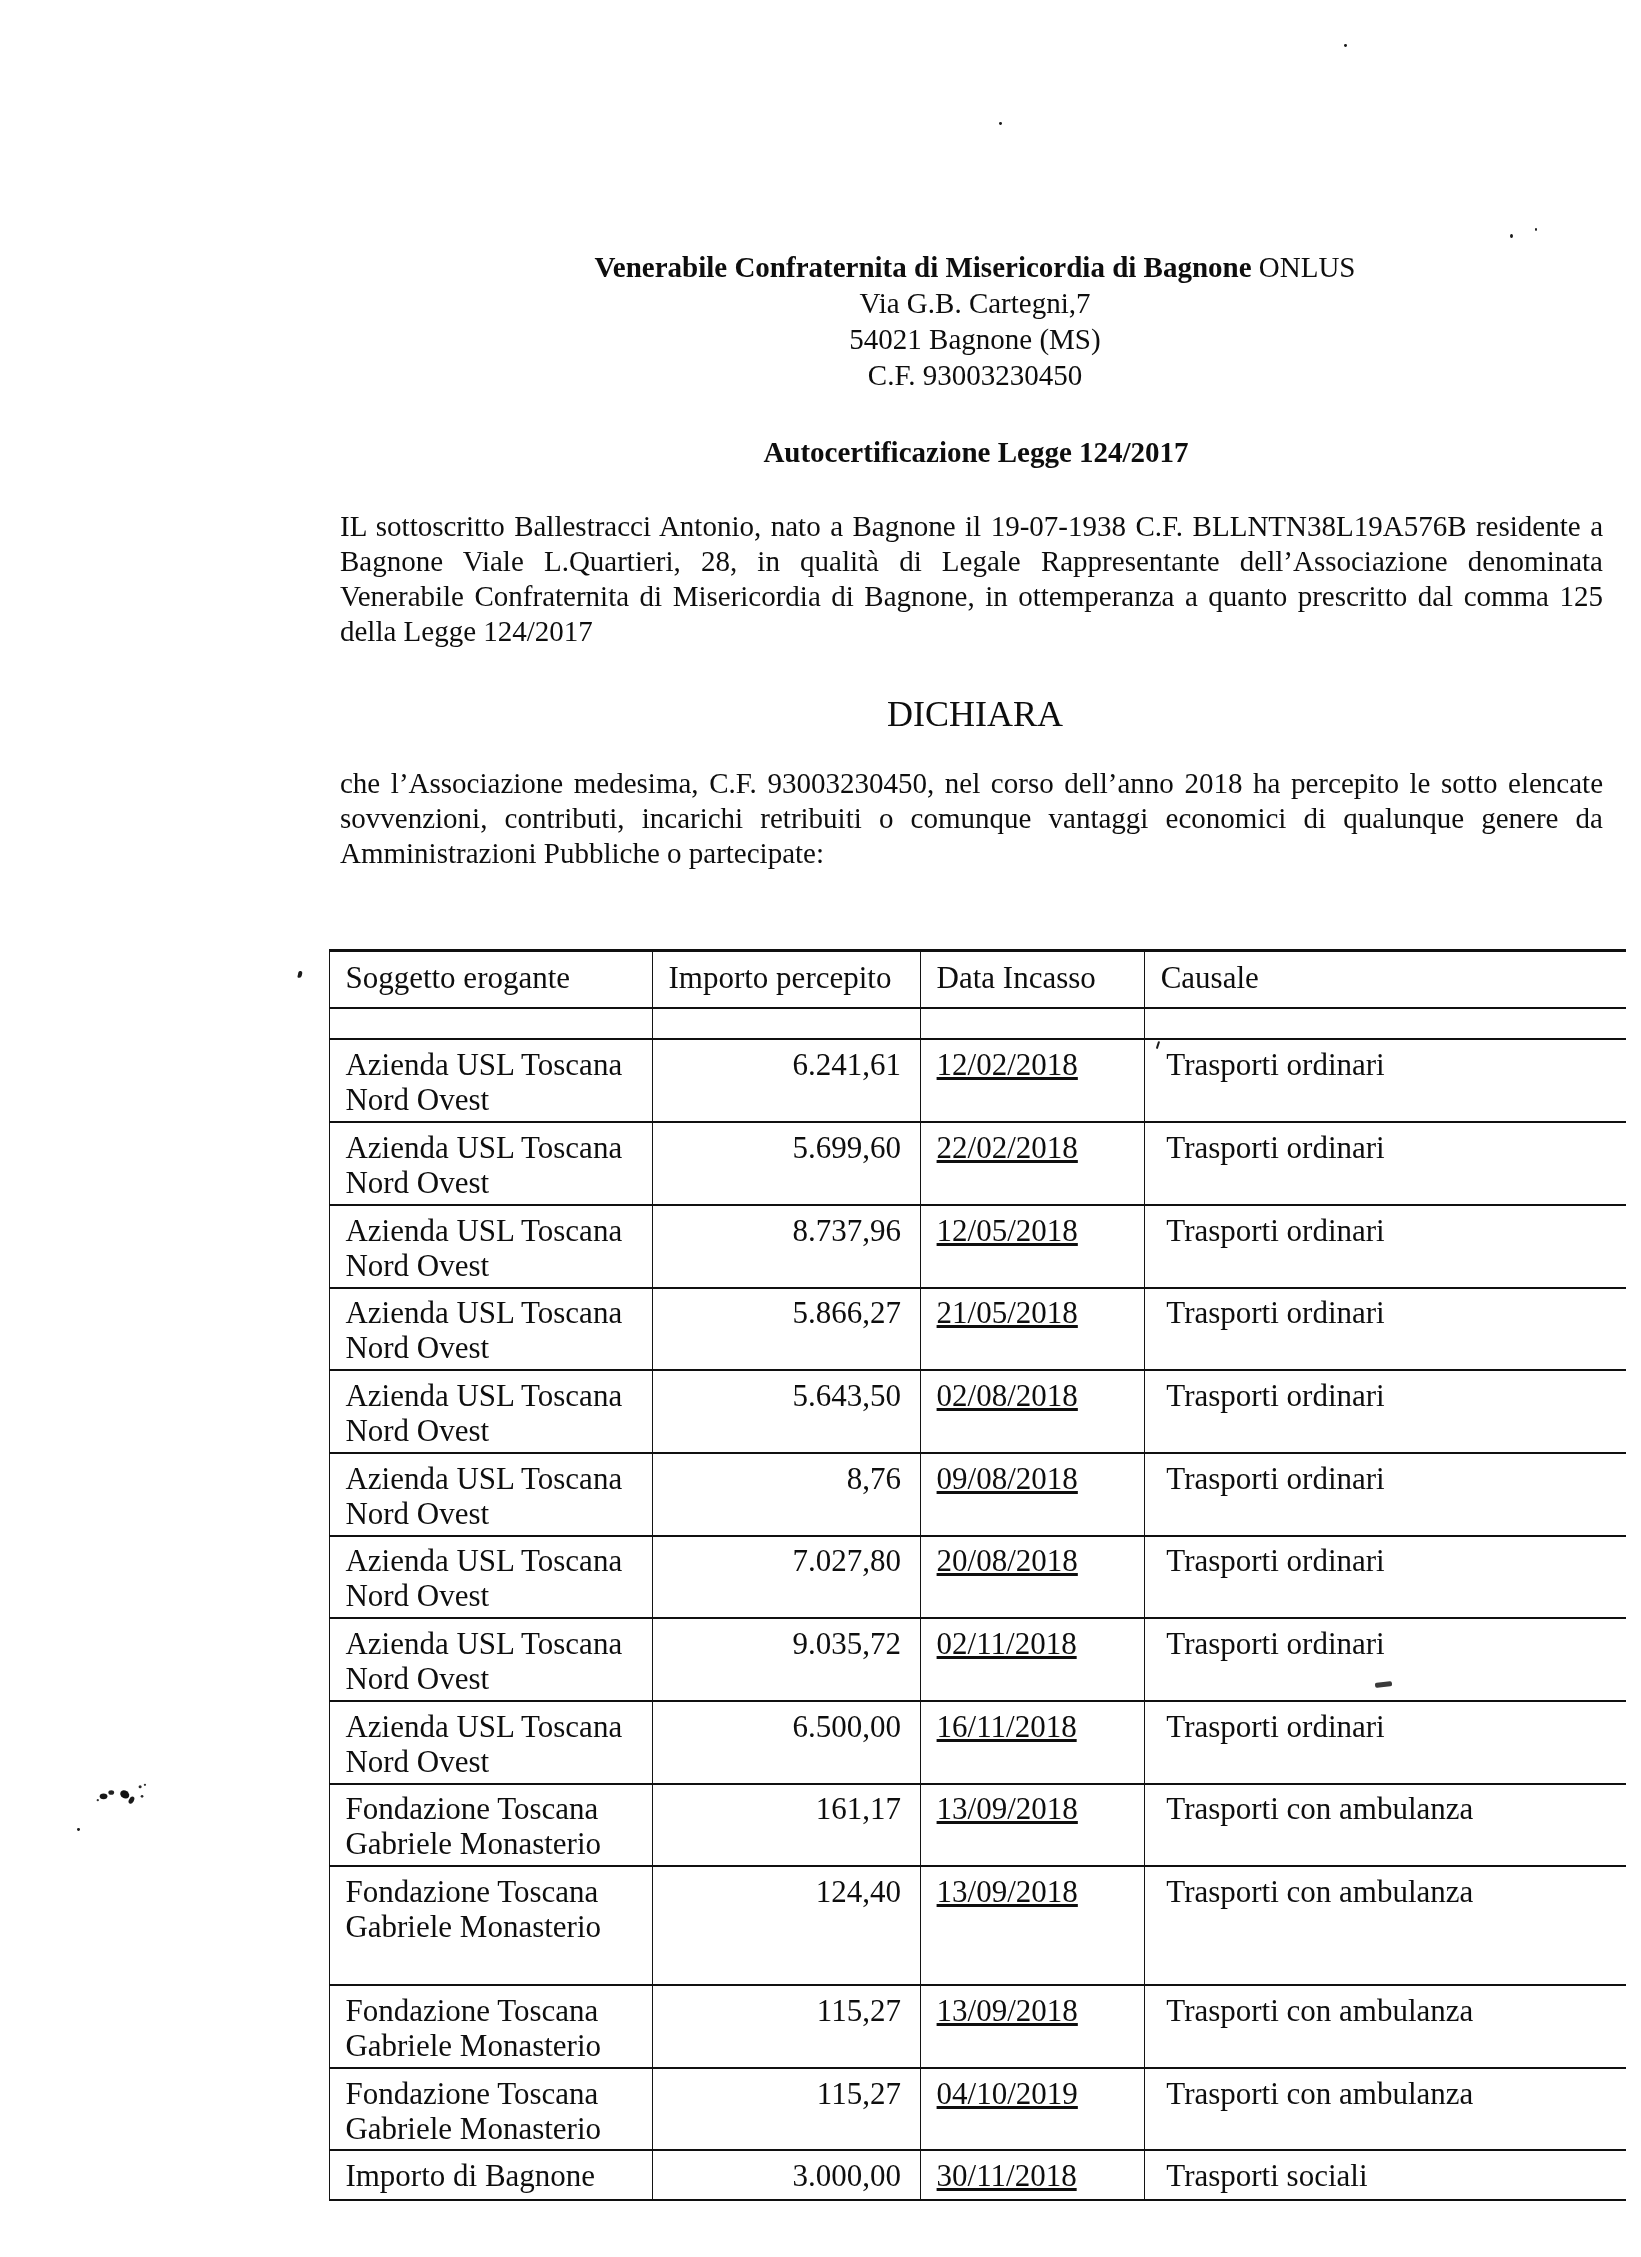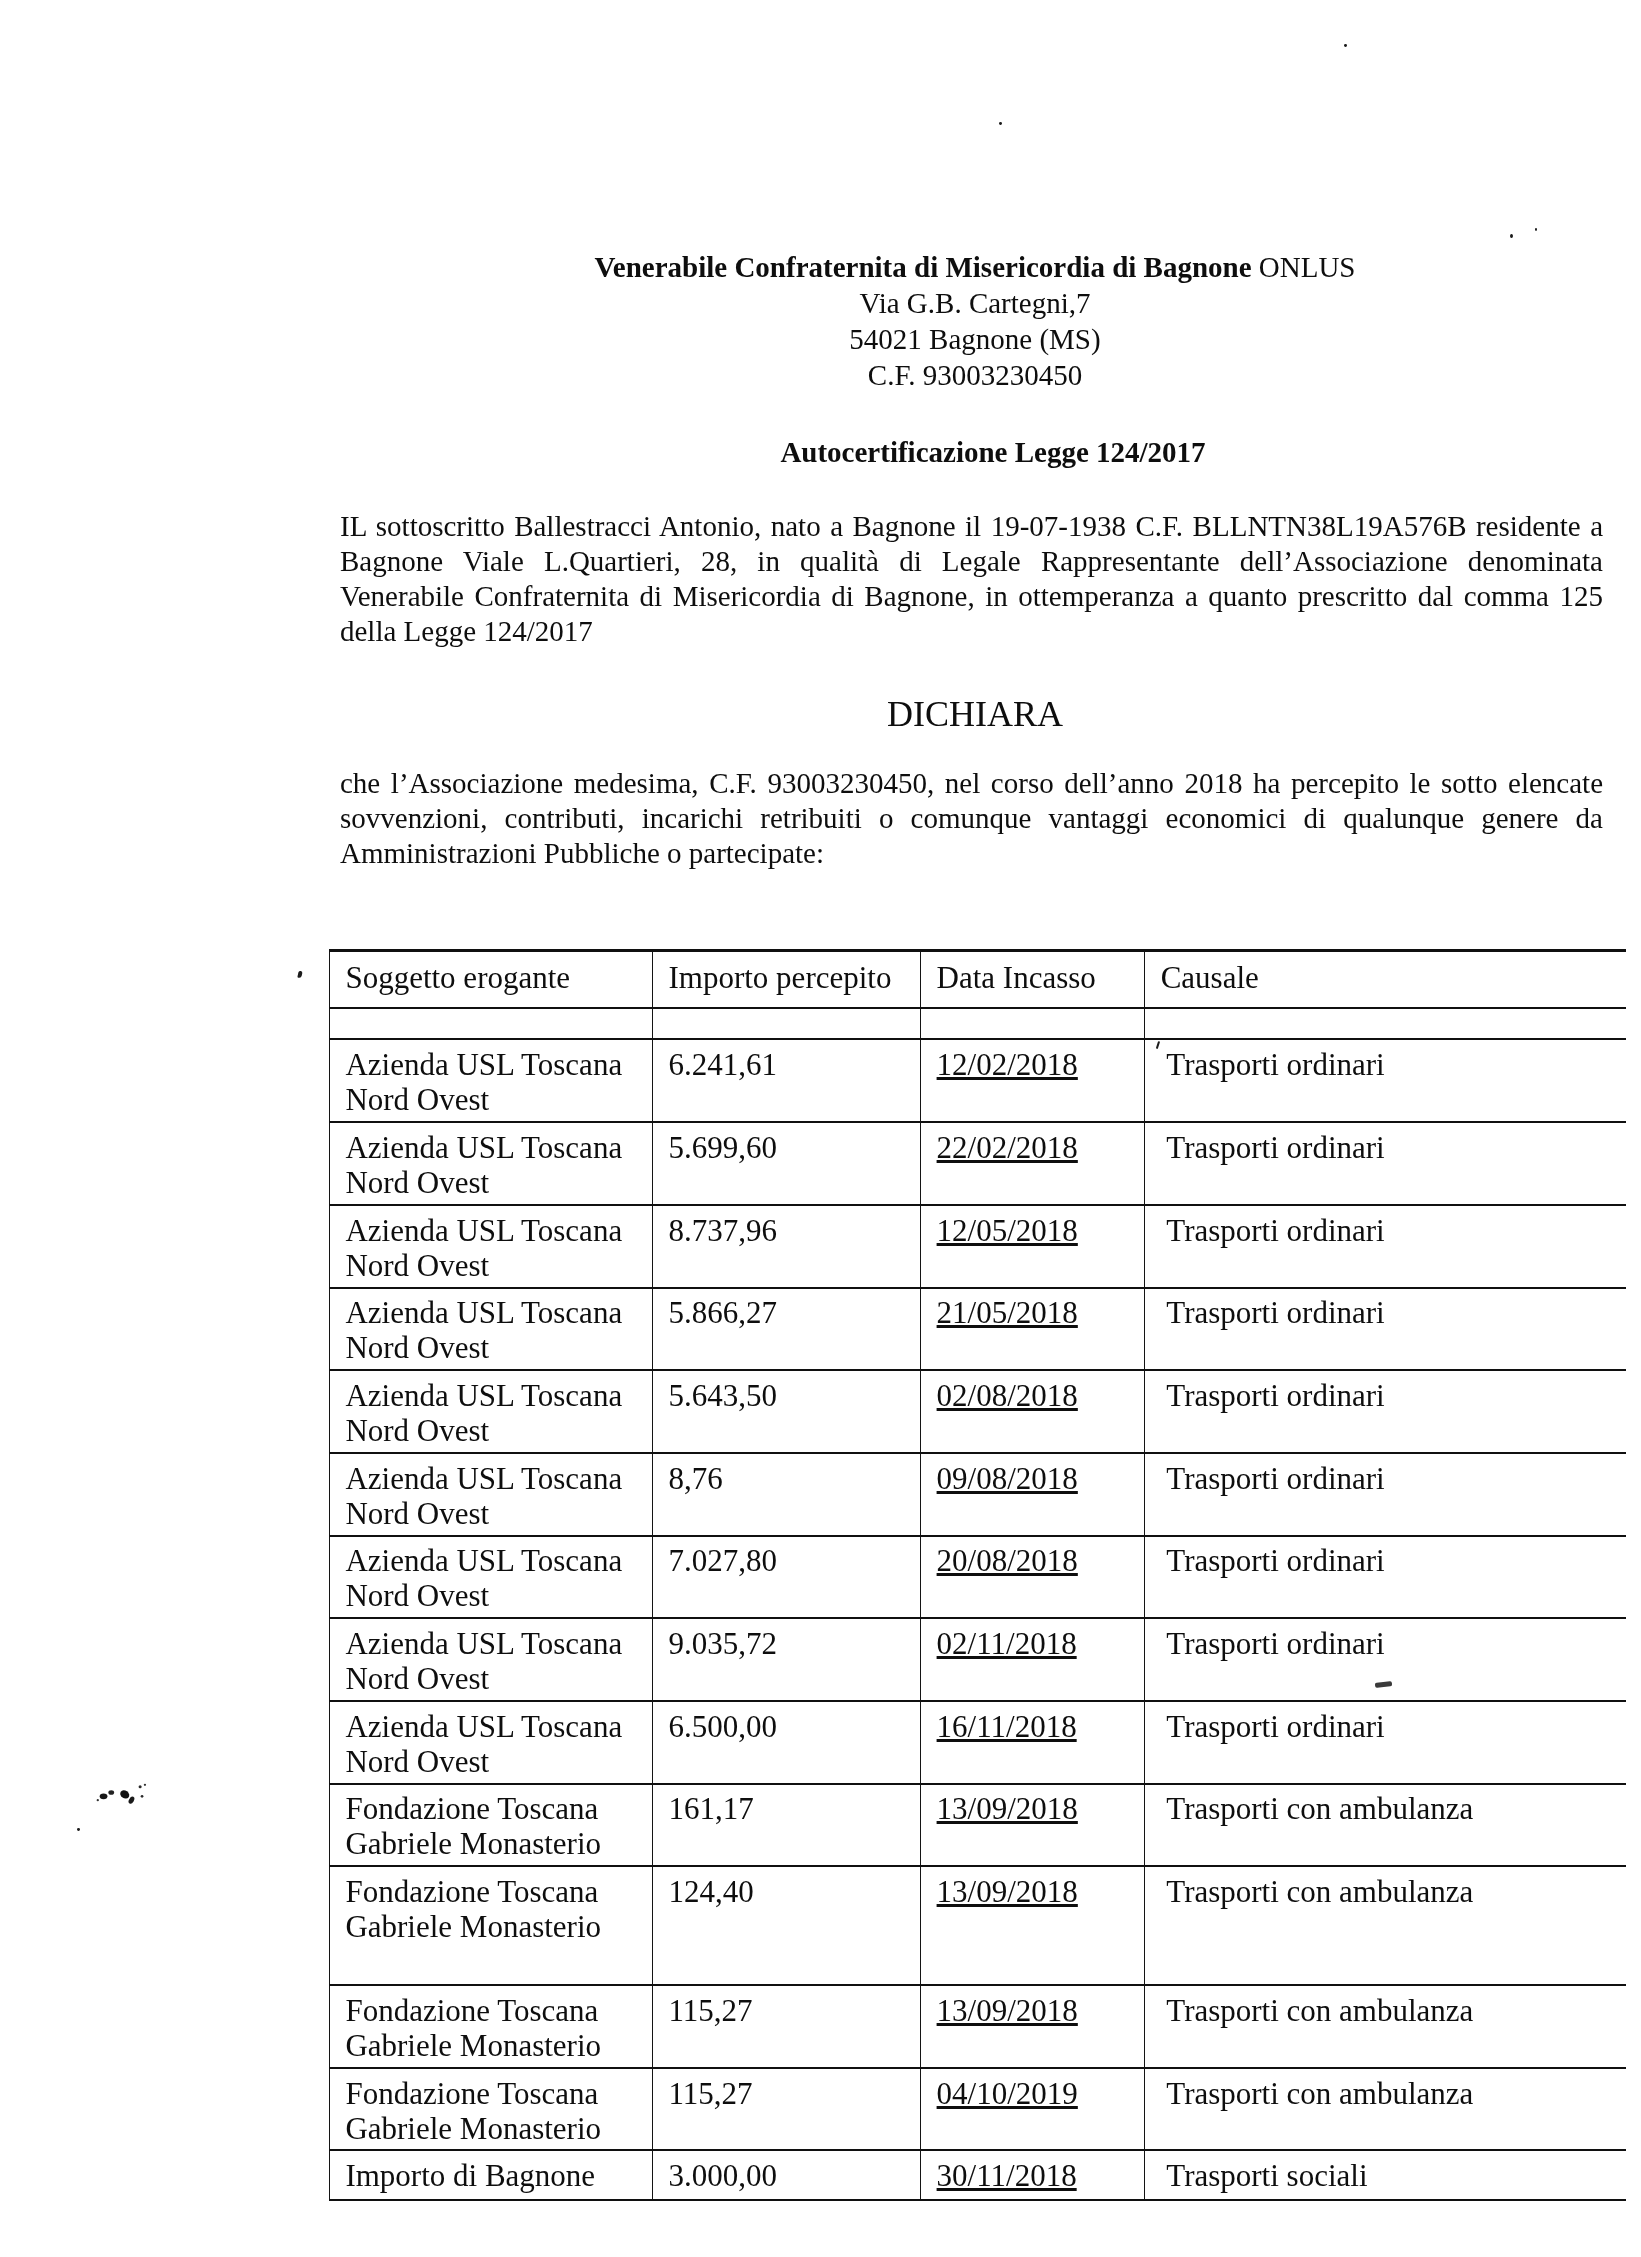--- a/index.html
+++ b/index.html
@@ -18,21 +18,21 @@
     position: absolute;
     top: 249px; left: 333px; width: 1284px;
     text-align: center;
     font-size: 29px;
     line-height: 36px;
   }
   .org-name b { font-weight: bold; }
 
   .doc-title {
     position: absolute;
-    top: 436px; left: 351px; width: 1284px;
+    top: 436px; left: 334px; width: 1284px;
     text-align: center;
     font-size: 29px;
     font-weight: bold;
   }
 
   .para {
     position: absolute;
     left: 340px; width: 1263px;
     font-size: 29px;
     line-height: 35px;
@@ -74,21 +74,21 @@
     vertical-align: middle;
   }
   .grants-table td {
     border-bottom: 2.9px solid #101010;
     padding: 6.8px 13.5px 3.9px 15.4px;
   }
   .grants-table .spacer-row td { height: 29px; padding: 0; }
   .grants-table tbody td { height: 70px; }
   .grants-table tbody tr.row-tall td { height: 106px; }
   .grants-table tbody tr.row-short td { height: 37px; }
-  .grants-table td:nth-child(2) { text-align: left; padding-right: 19.3px; }
+  .grants-table td:nth-child(2) { text-align: right; padding-right: 19.3px; }
   .grants-table td:nth-child(3) { padding-left: 15.4px; text-decoration: underline; }
   .grants-table td:nth-child(4) { padding-left: 21px; }
 
   
   .artifact { position: absolute; background: #1c1c1c; border-radius: 50%; }
   .a1 { left: 1344px; top: 44px;  width: 2.9px; height: 2.9px; }
   .a2 { left: 999px; top: 122px; width: 2.9px; height: 2.9px; }
   .a3 { left: 1510px; top: 234px; width: 2.9px; height: 3.9px; }
   .a4 { left: 1535px; top: 228px; width: 1.9px; height: 2.9px; }
   .a5 { left: 298px;  top: 971px; width: 3.9px; height: 6.8px; border-radius: 1.9px 1.9px 2.9px 1px; transform: rotate(12deg); }

